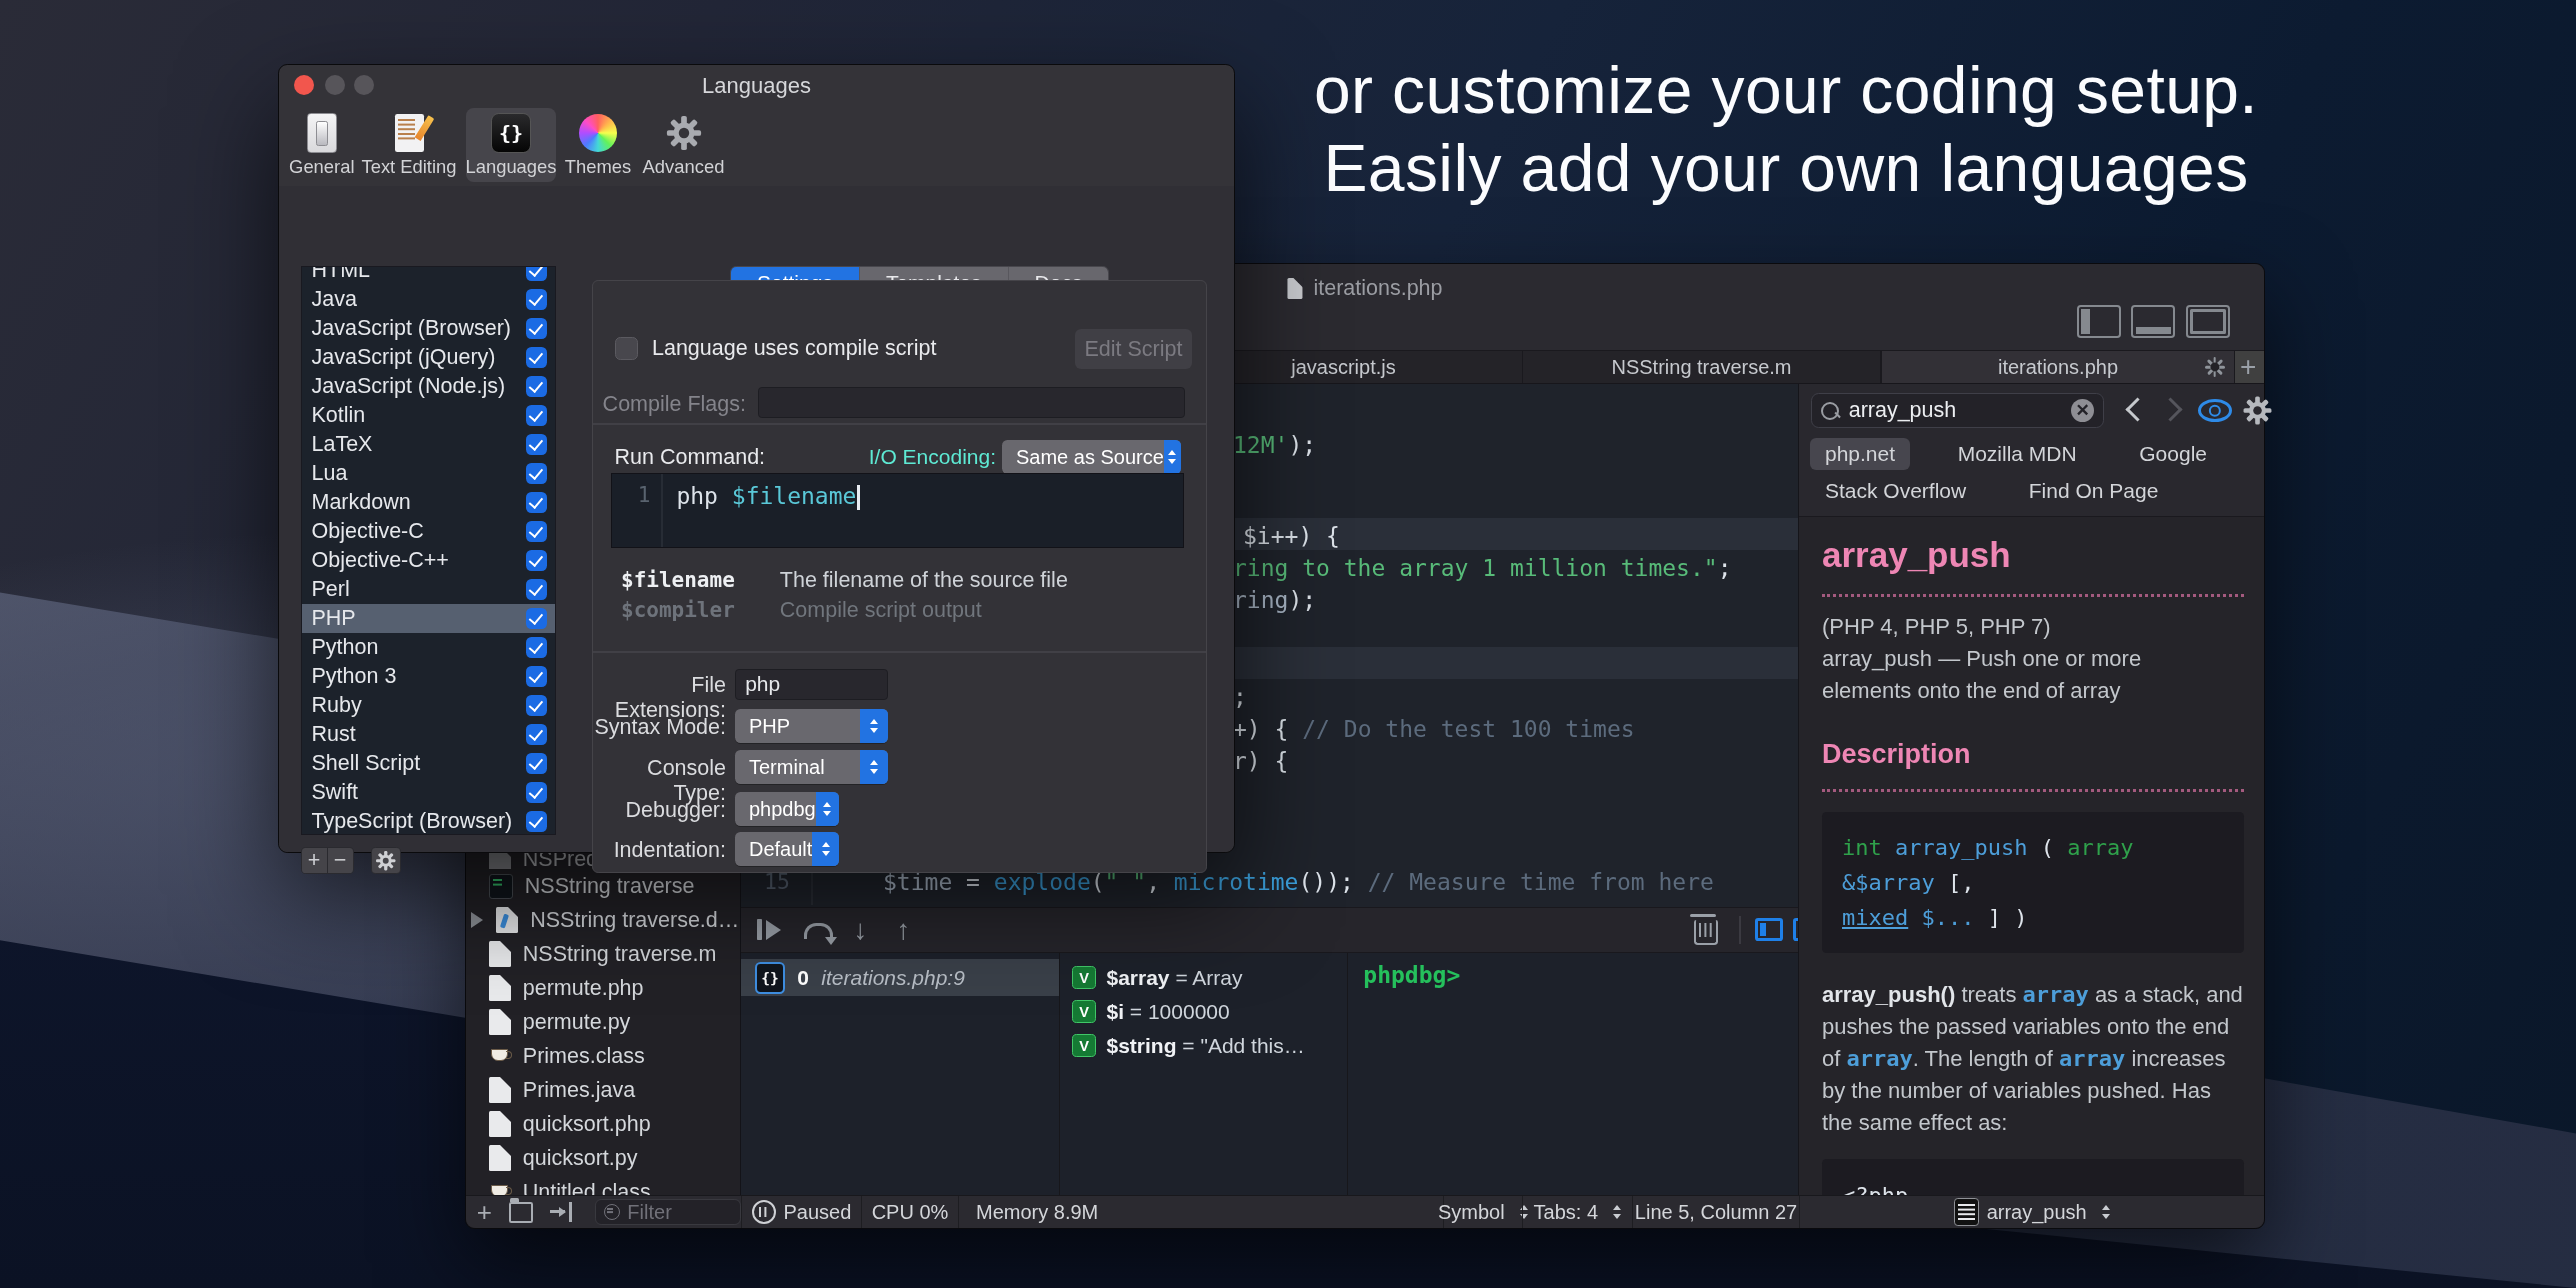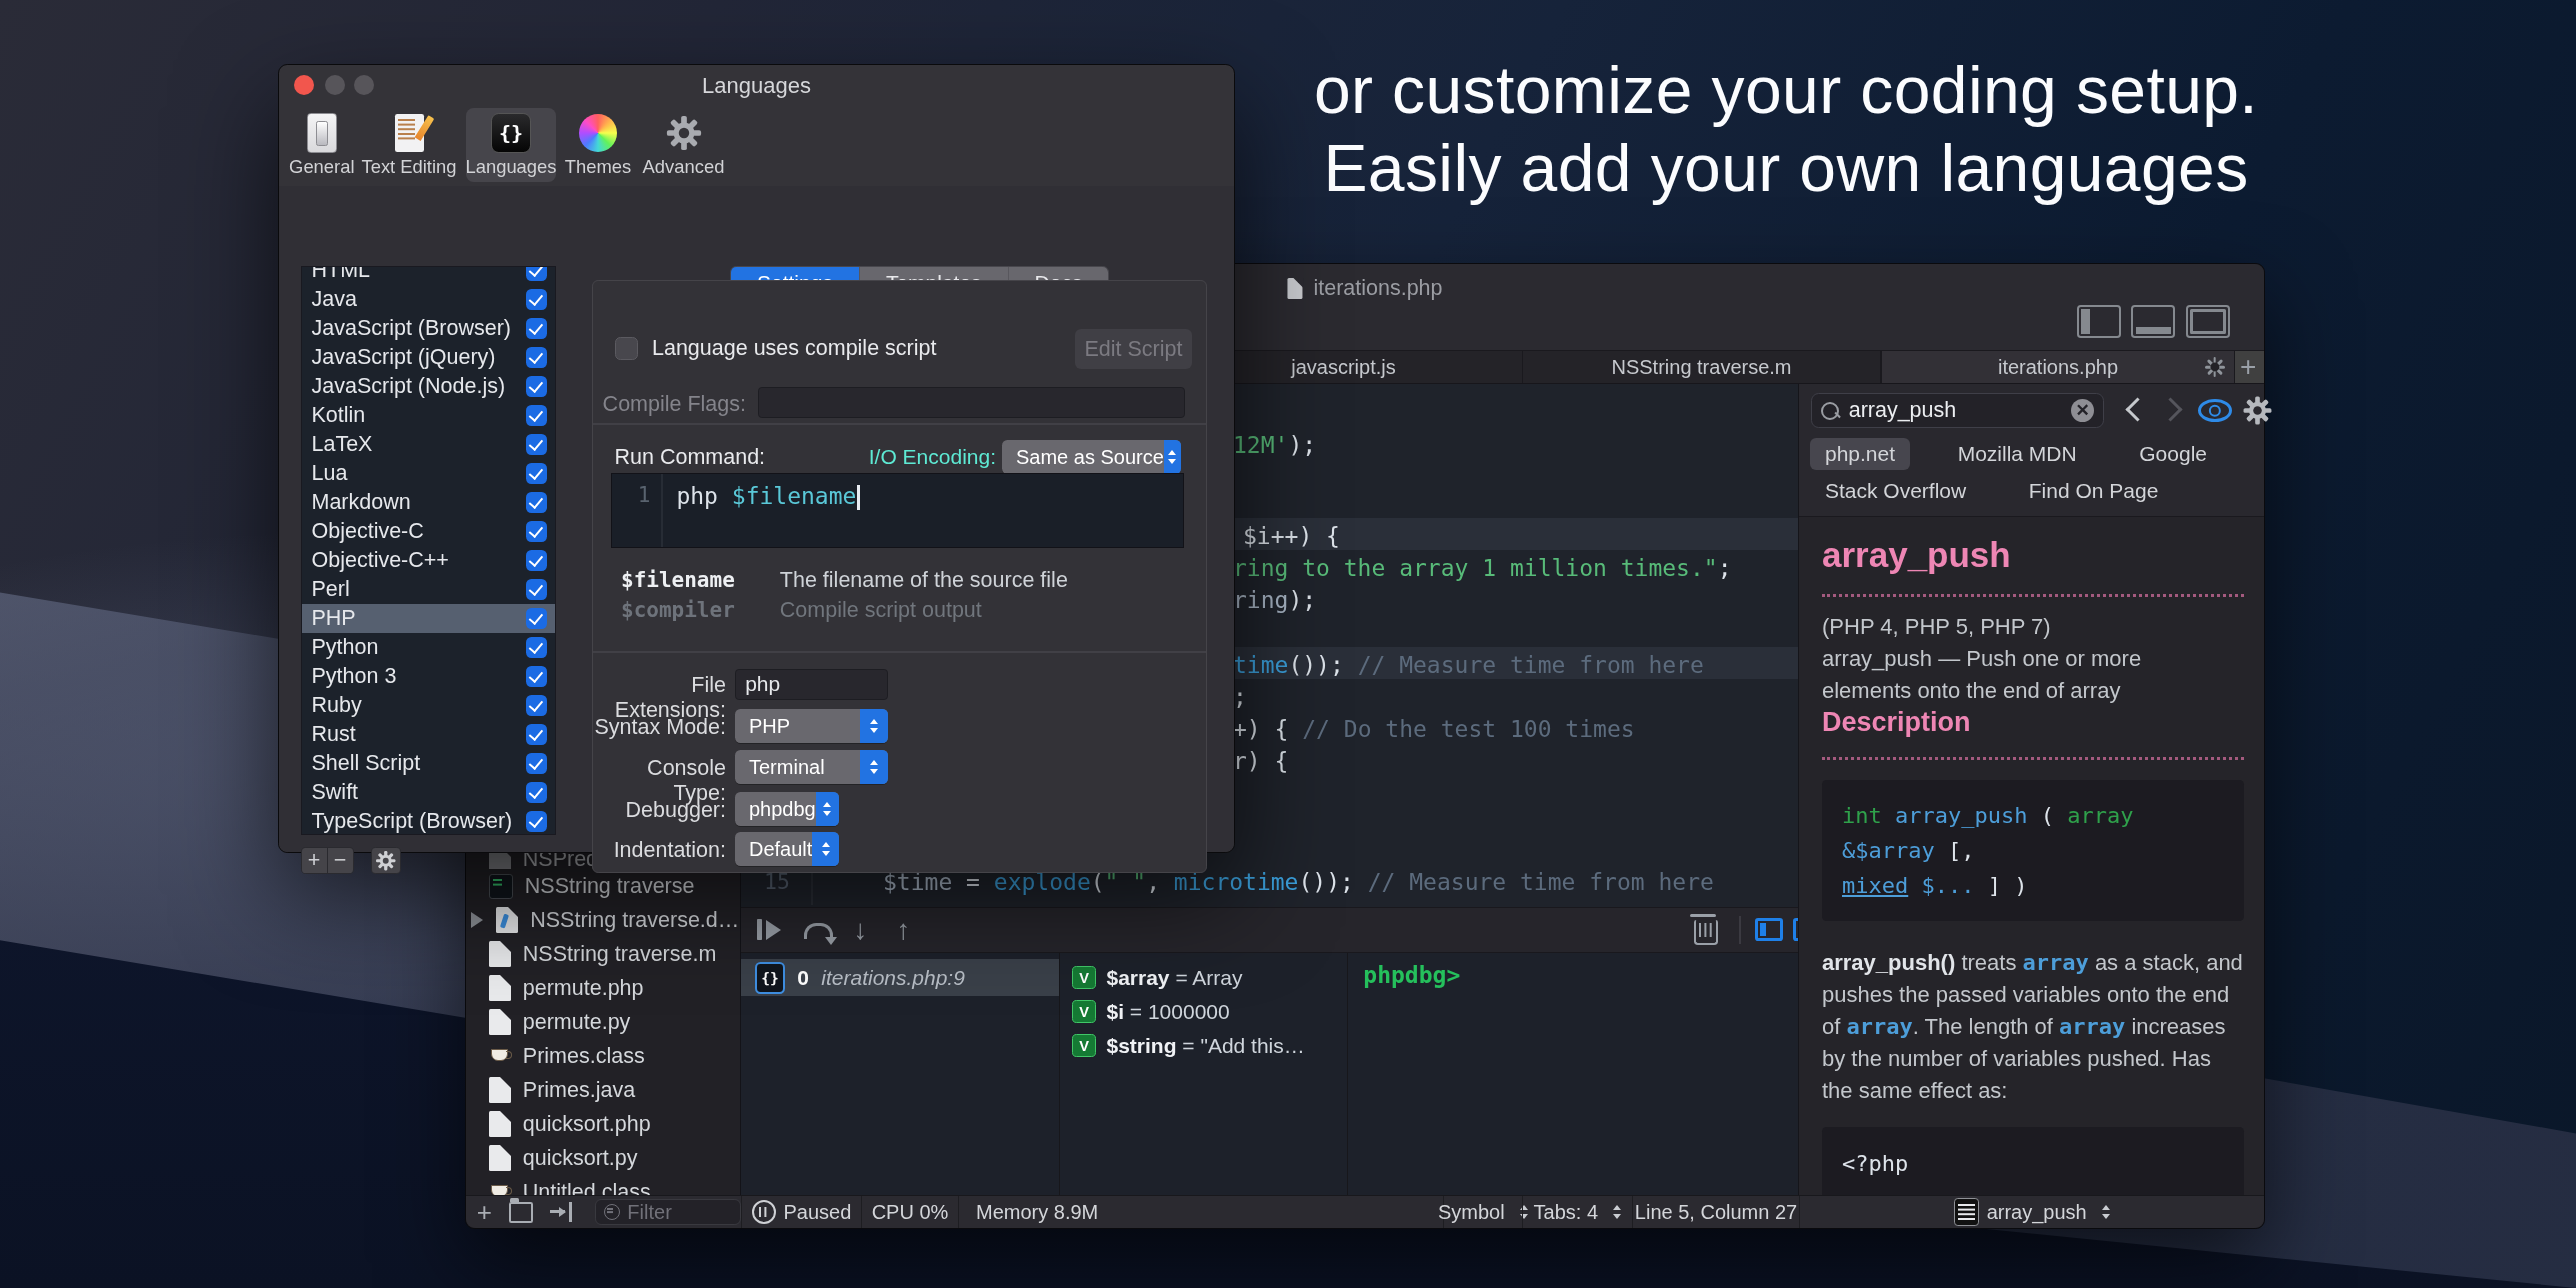--- a/index.html
+++ b/index.html
@@ -181,21 +181,21 @@
   .eye::before{content:"";position:absolute;left:50%;top:50%;transform:translate(-50%,-50%);width:12.3px;height:12.3px;border:2.7px solid #2e8be8;border-radius:50%;box-sizing:border-box;}
   .gear-sm{position:absolute;left:443px;top:10.7px;}
   .d-pills{position:absolute;left:10.7px;top:54px;right:7.7px;display:flex;flex-wrap:wrap;column-gap:32px;row-gap:4.6px;}
   .pill{height:32px;display:flex;align-items:center;padding:0 15.3px;color:#d3d5d9;font-size:21px;border-radius:6.1px;}
   .pill.sel{background:#47464e;}
   .d-content{position:absolute;left:0;right:0;top:133px;bottom:0;overflow:hidden;padding:15.3px 20px 0 23px;box-sizing:border-box;}
   .d-h1{color:#ee86b4;font-size:35px;font-weight:700;margin-top:3.1px;}
   .dotted{border:none;border-top:3.1px dotted #a45a7e;margin:18.4px 0 0 0;}
   .d-meta{color:#c3c7cc;font-size:22px;line-height:31px;margin-top:14px;}
   .d-sum{color:#c3c7cc;font-size:22px;line-height:32px;margin-top:1.5px;width:414px;}
-  .d-h2{color:#ee86b4;font-size:27px;font-weight:700;}
+  .d-h2{color:#ee86b4;font-size:27px;font-weight:700;margin-top:32px;}
   .codeblock{background:#1c1b21;border-radius:4.6px;padding:18.4px 20px;font-size:22px;line-height:35px;margin-top:20px;white-space:pre-wrap;}
   .d-para{color:#c3c7cc;font-size:22px;line-height:32px;margin-top:26px;}
 
   
   #prefs{position:absolute;left:278px;top:64px;width:955px;height:787px;border-radius:9.2px;
     background:#343338;border:0.8px solid #0a0a0c;box-shadow:0 42px 100px rgba(0,0,0,.65);}
   .p-titlebar{position:absolute;left:0;right:0;top:0;height:40px;}
   .tl{position:absolute;top:10px;width:20px;height:20px;border-radius:50%;}
   .tl.close{left:15.3px;background:#f2564d;}
   .tl.min{left:46px;background:#57555a;}
@@ -386,21 +386,20 @@
   </div>
 
   <div class="e-code">
     <div class="hl h1"></div>
     <div class="hl h2"></div>
     <div class="gutter-line"></div>
     <div class="code-row mono frag f0"><span class="tk-str">12M'</span><span class="tk-plain">);</span></div>
     <div class="code-row mono frag f1"><span class="tk-plain">$i++) {</span></div>
     <div class="code-row mono frag f2"><span class="tk-str">ring to the array 1 million times."</span><span class="tk-plain">;</span></div>
     <div class="code-row mono frag f3"><span class="tk-var">ring</span><span class="tk-plain">);</span></div>
-    <div class="code-row mono frag f4"><span class="tk-fn">time</span><span class="tk-plain">());</span><span class="tk-cm"> // Measure time from here</span></div>
     <div class="code-row mono frag f5"><span class="tk-plain">;</span></div>
     <div class="code-row mono frag f6"><span class="tk-plain">+) { </span><span class="tk-cm">// Do the test 100 times</span></div>
     <div class="code-row mono frag f7"><span class="tk-plain">r) {</span></div>
     <div class="line15-num mono">15</div>
     <div class="code-row mono line15-code"><span class="tk-var">$time</span><span class="tk-plain"> = </span><span class="tk-fn">explode</span><span class="tk-plain">(</span><span class="tk-str">" "</span><span class="tk-plain">, </span><span class="tk-fn">microtime</span><span class="tk-plain">());</span><span class="tk-cm"> // Measure time from here</span></div>
   </div>
 
   <div class="e-debugbar">
     <span class="dbg-ic ic-continue">
         <span class="bar"></span>

